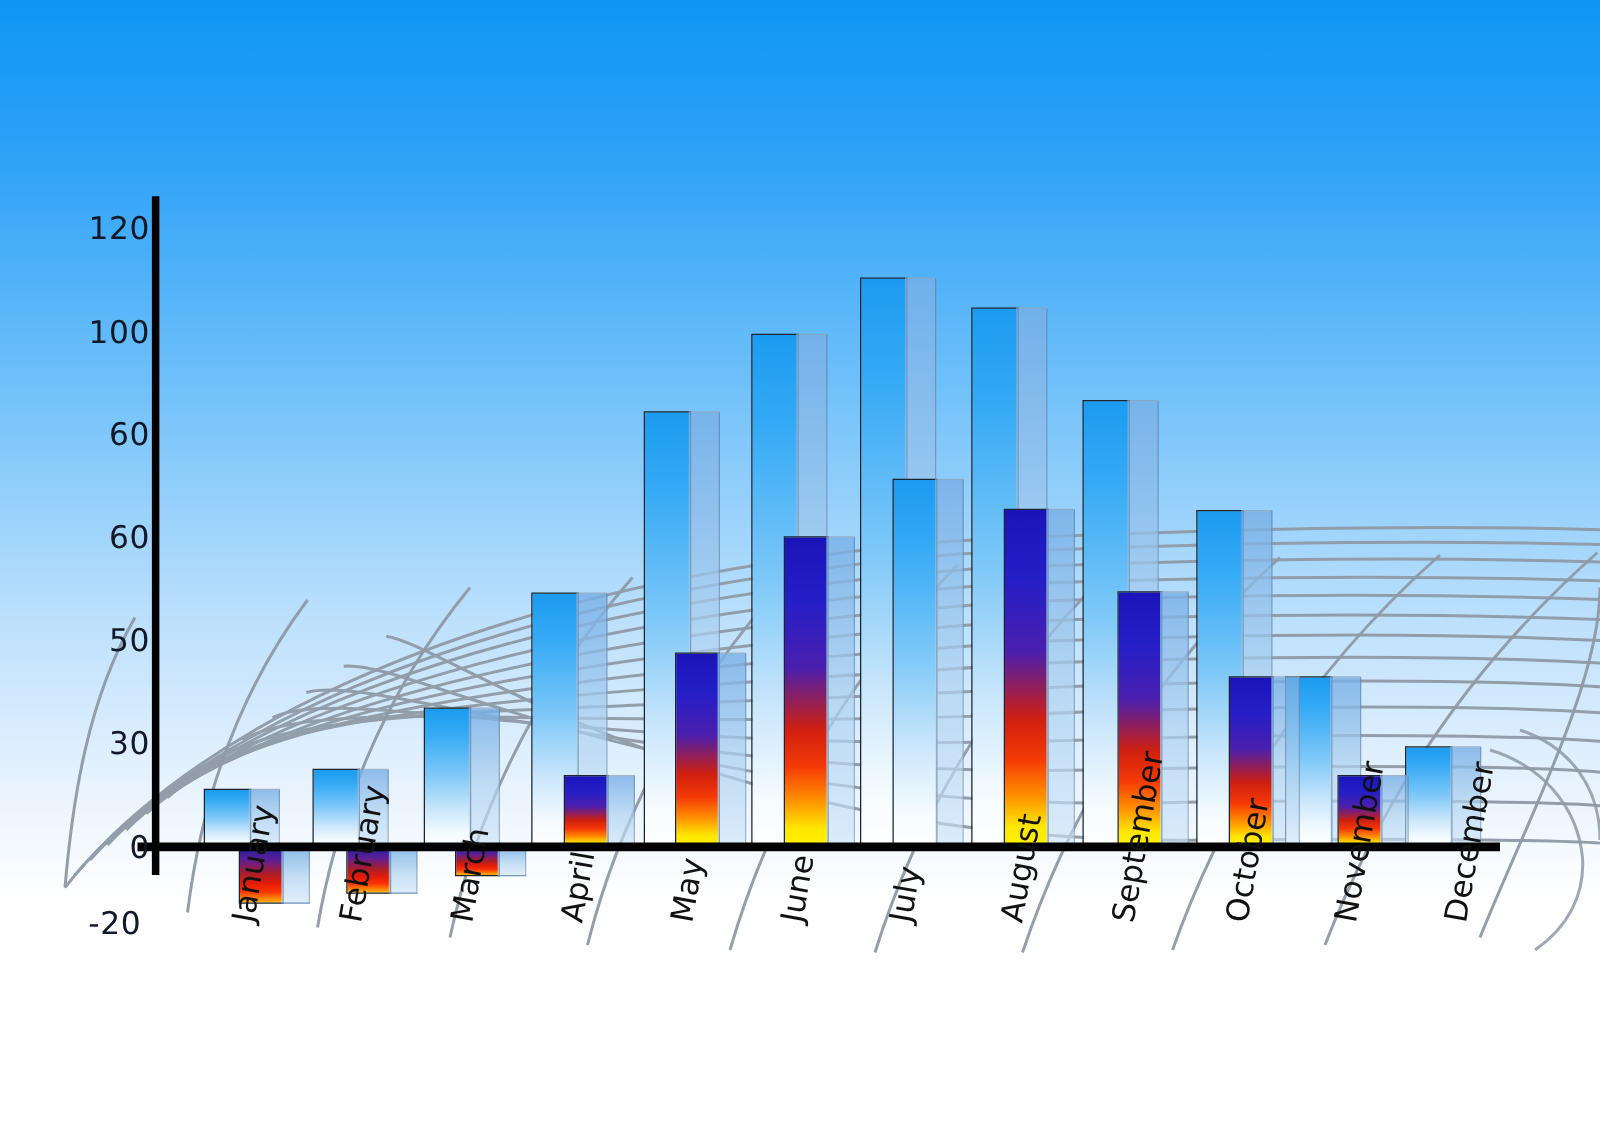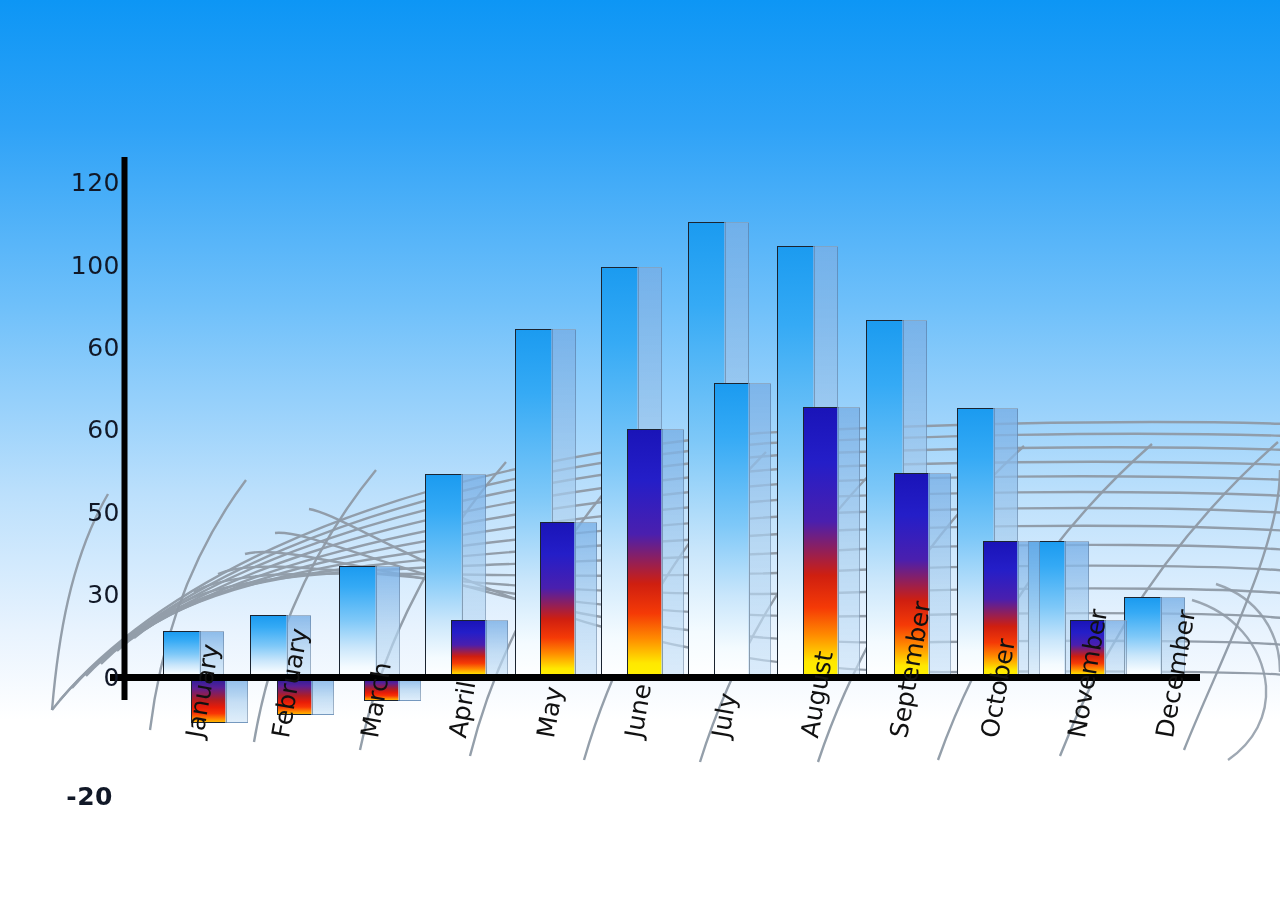--- a/index.html
+++ b/index.html
@@ -219,21 +219,21 @@
     <line x1="124.5" y1="157" x2="124.5" y2="700" stroke="#000000" stroke-width="6"></line>
   </svg>
 
   <div class="ylabel" style="left:50px;top:168px;">120</div>
   <div class="ylabel" style="left:50px;top:251px;">100</div>
   <div class="ylabel" style="left:50px;top:333px;">60</div>
   <div class="ylabel" style="left:50px;top:415px;">60</div>
   <div class="ylabel" style="left:50px;top:498px;">50</div>
   <div class="ylabel" style="left:50px;top:580px;">30</div>
   <div class="ylabel" style="left:50px;top:663px;">0</div>
-  <div class="ylabel" style="left:43px;top:782px;font-weight:bold;">-20</div>
+  <div class="ylabel" style="left:43px;top:724px;">-20</div>
 
   <div class="xlabel" style="left:180px;top:735px;">January</div>
   <div class="xlabel" style="left:266px;top:735px;">February</div>
   <div class="xlabel" style="left:355px;top:735px;">March</div>
   <div class="xlabel" style="left:443px;top:735px;">April</div>
   <div class="xlabel" style="left:531px;top:735px;">May</div>
   <div class="xlabel" style="left:619px;top:735px;">June</div>
   <div class="xlabel" style="left:706px;top:735px;">July</div>
   <div class="xlabel" style="left:795px;top:735px;">August</div>
   <div class="xlabel" style="left:884px;top:735px;">September</div>

